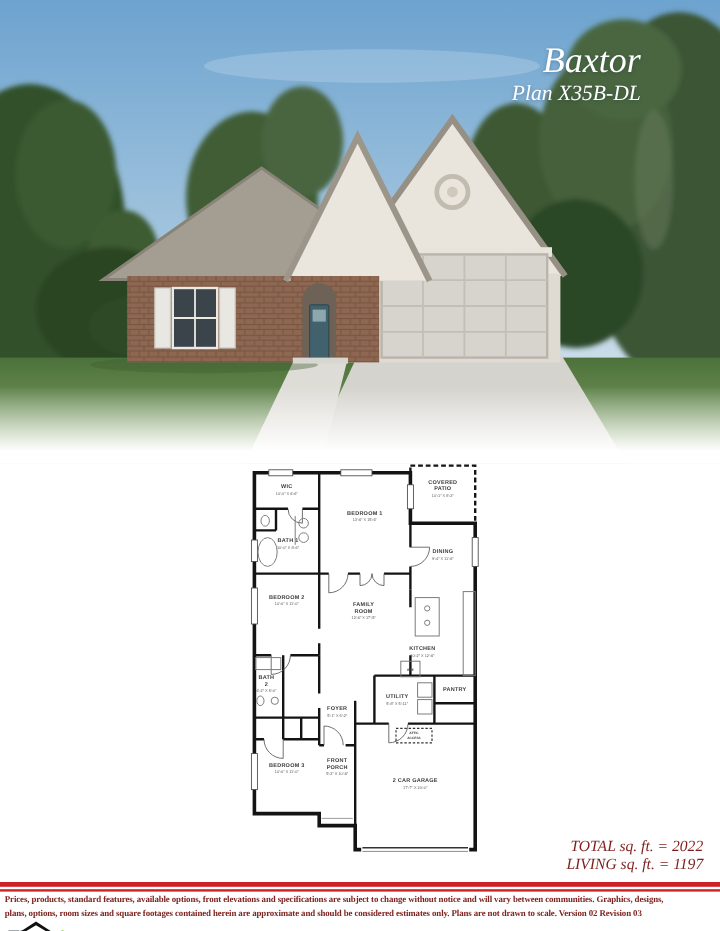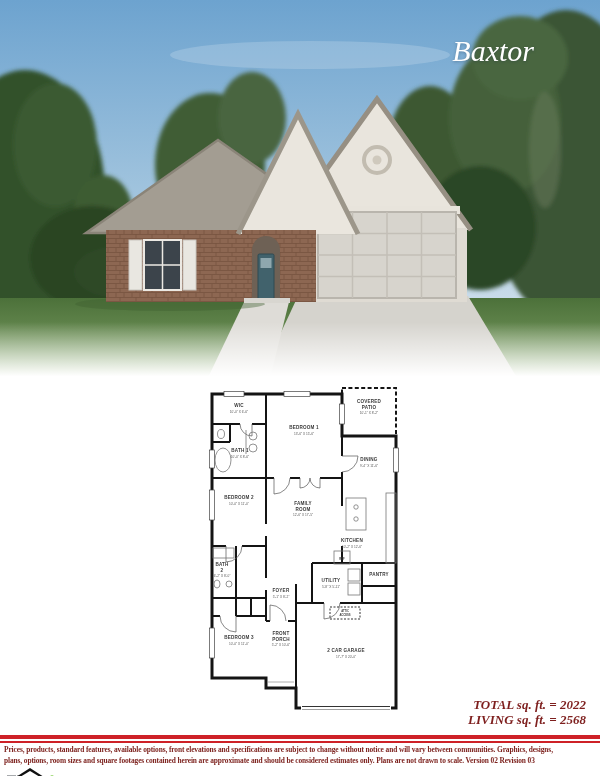--- a/index.html
+++ b/index.html
@@ -17,21 +17,21 @@
   .fp-label{font-size:4.6px;font-weight:bold;fill:#3a3a3a;text-anchor:middle;letter-spacing:.2px;}
   .fp-dims{font-size:3.2px;fill:#555;text-anchor:middle;}
   .fp-tiny{font-size:2.7px;fill:#3a3a3a;text-anchor:middle;font-weight:bold;}
   .wall{stroke:#141414;fill:none;}
   .ext{stroke-width:3;}
   .int{stroke-width:2;}
   .fix{stroke:#777;stroke-width:.8;fill:none;}
   .door{stroke:#555;stroke-width:.7;fill:none;}
   .win{fill:#fff;stroke:#444;stroke-width:.7;}
   .totals{position:absolute;top:697px;right:14px;text-align:right;color:#7e1f1e;
-      font-family:"Liberation Serif",serif;font-style:italic;font-weight:bold;
+      font-family:"Liberation Serif",serif;font-style:italic;font-weight:normal;
       font-size:13px;line-height:15px;}
   .divider{position:absolute;top:735px;left:0;width:600px;}
   .rule-thick{height:4px;background:#ce2127;margin-bottom:2px;}
   .rule-thin{height:2px;background:#ce2127;}
   .footer{position:absolute;top:745px;left:4px;width:592px;display:flex;align-items:flex-start;flex-direction:column;}
   .disclaimer{color:#7e2420;font-family:"Liberation Serif",serif;font-weight:bold;
       font-size:7.4px;line-height:10.5px;white-space:nowrap;letter-spacing:-.1px;flex:1;}
   .logo{width:52px;height:30px;margin-left:2px;flex:0 0 auto;}
 </style>
 </head>
@@ -106,20 +106,21 @@
       <rect x="242" y="230" width="74" height="72" fill="url(#brick)"></rect>
       <path d="M252,302 V250 A14,14 0 0 1 280,250 V302 Z" fill="#6e6155"></path>
       <rect x="258" y="254" width="16" height="48" rx="1.5" fill="#41626c" stroke="#2f4a52"></rect>
       <rect x="260.5" y="258" width="11" height="10" fill="#9cb4ba" opacity="0.85"></rect>
       <rect x="244" y="298" width="46" height="5" fill="#d8d6d0"></rect>
     </g>
   </svg>
   <div class="photo-fade"></div>
   <div class="title-block">
     <div class="plan-name">Baxtor</div>
+    <div class="plan-number">Plan X35B-DL</div>
   </div>
 </div>
 
 <div class="floorplan">
   <svg viewBox="0 0 200 332" width="200" height="332">
 
     <path class="wall ext" d="M12,8 H142 V50 H196 V322 H96 V302 H66 V292 H12 Z"></path>
     <rect x="142" y="2" width="54" height="48" fill="none" stroke="#141414" stroke-width="2" stroke-dasharray="4,2.4"></rect>
 
     <g>
@@ -225,21 +226,21 @@
       <text class="fp-label" x="146" y="266">2 CAR GARAGE</text>
       <text class="fp-dims" x="146" y="271.5">17'-7" X 20'-0"</text>
       <text class="fp-tiny" x="145" y="226">ATTIC</text>
       <text class="fp-tiny" x="145" y="230">ACCESS</text>
     </g>
   </svg>
 </div>
 
 <div class="totals">
   <div>TOTAL sq. ft. = 2022</div>
-  <div>LIVING sq. ft. = 2568</div>
+  <div>LIVING sq. ft. = 1197</div>
 </div>
 
 <div class="divider">
   <div class="rule-thick"></div>
   <div class="rule-thin"></div>
 </div>
 
 <div class="footer">
   <div class="disclaimer">
     <div>Prices, products, standard features, available options, front elevations and specifications are subject to change without notice and will vary between communities.  Graphics, designs,</div>

